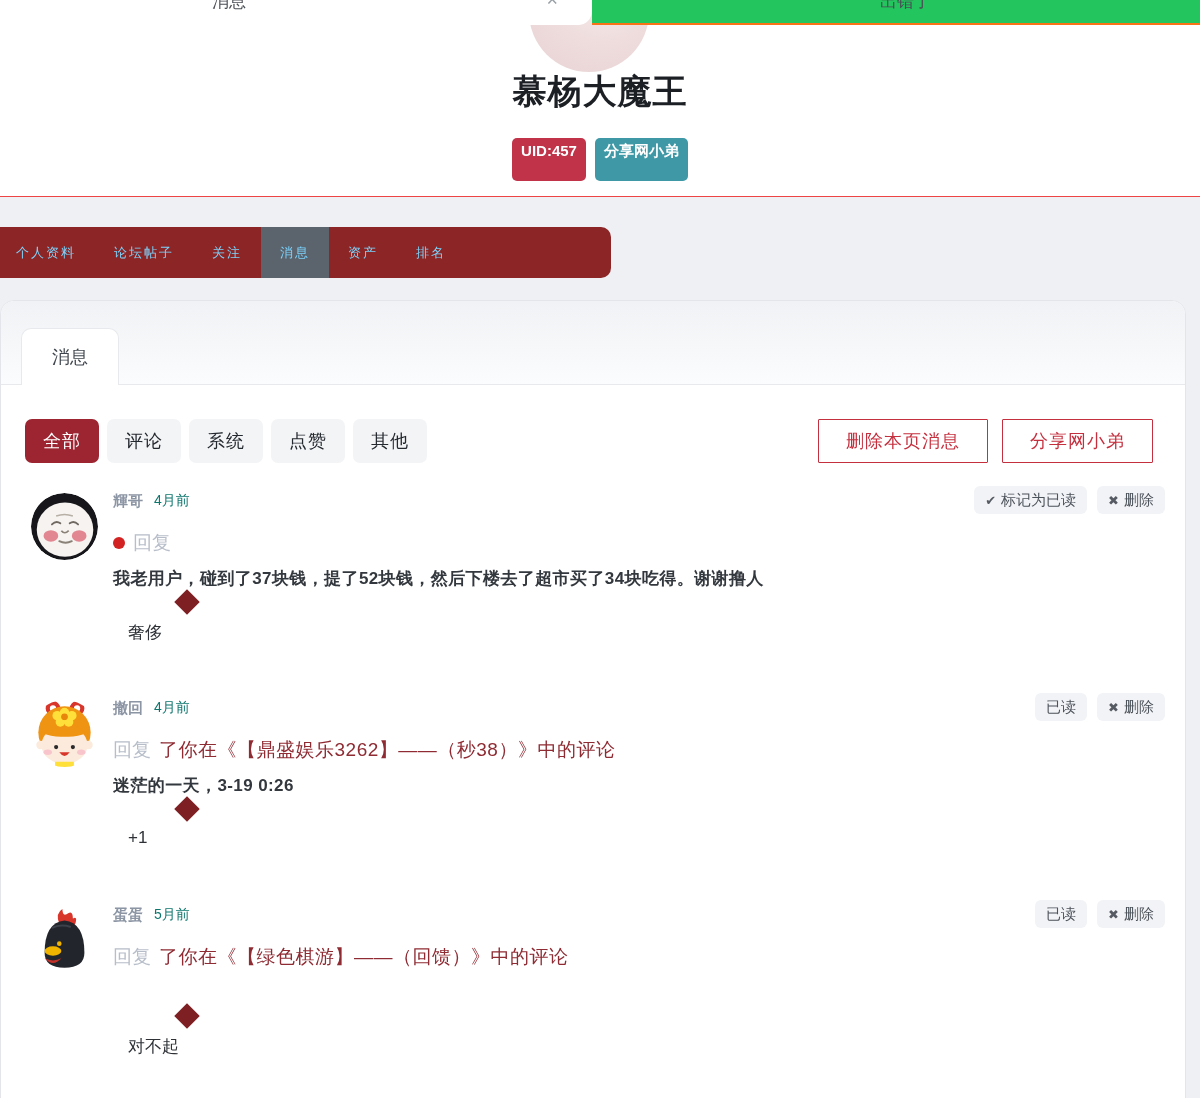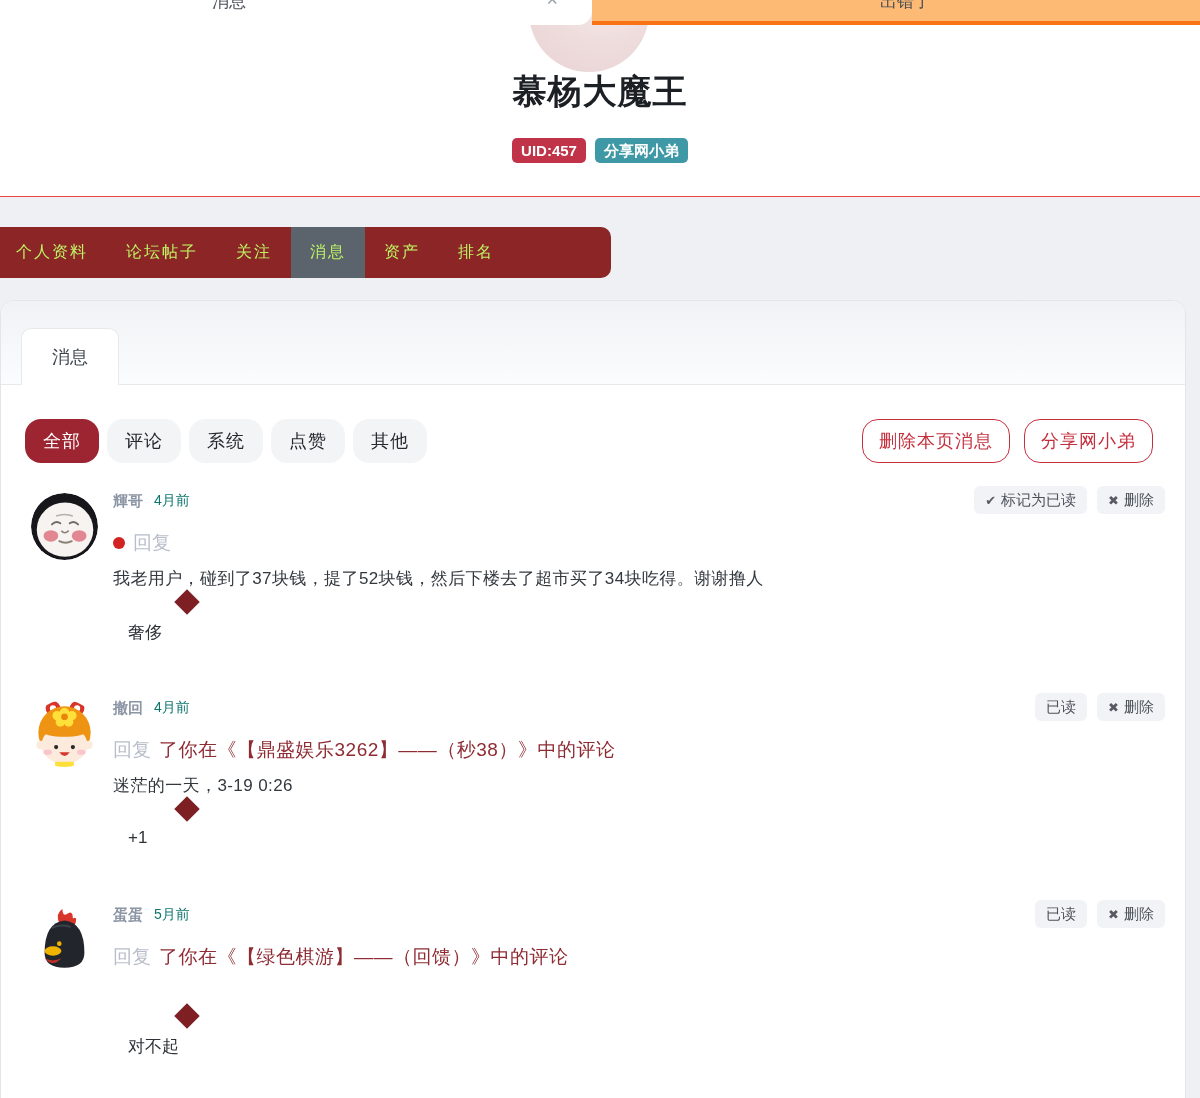--- a/index.html
+++ b/index.html
@@ -9,90 +9,90 @@
     background:#eef0f4;
     font-family:"Liberation Sans","DejaVu Sans",sans-serif;
     color:#33383e;
   }
 
   
   .topbar { position:absolute; top:0; left:0; width:1200px; height:25px; z-index:6; }
   .tab-active { position:absolute; left:0; top:0; width:592px; height:25px;
     background:#fff; border-radius:0 0 14px 0; overflow:hidden; }
   .tab-rest { position:absolute; left:592px; top:0; width:608px; height:25px;
-    background:#fdba74; border-bottom:4px solid #f97316; overflow:hidden; }
+    background:#22c55e; border-bottom:2px solid #f97316; overflow:hidden; }
   .tab-title { position:absolute; left:212px; top:-10px; font-size:17px; color:#4a4e55; }
   .tab-close { position:absolute; left:546px; top:-9px; font-size:15px; color:#9aa0a8; cursor:pointer; }
   .other-tab-title { position:absolute; left:288px; top:-10px; font-size:17px; color:#4a4e55; }
 
   
   .profile { position:absolute; top:25px; left:0; width:1200px; height:172px;
     background:#fff; border-bottom:1px solid #ef4444; z-index:1; }
   .avatar-big { position:absolute; left:529px; top:-73px; width:120px; height:120px;
     border-radius:50%;
     background:radial-gradient(circle at 62% 28%, #f8efef 0%, #eedbdb 55%, #e8d3d3 100%); }
   .username { position:absolute; top:44px; left:0; width:100%; text-align:center;
     font-size:34px; font-weight:bold; color:#1c2025; letter-spacing:1px; }
   .badges { position:absolute; top:113px; left:0; width:100%;
     display:flex; justify-content:center; gap:9px; }
-  .badge { height:25px; line-height:25px; padding:0 9px; border-radius:5px;
+  .badge { height:43px; line-height:25px; padding:0 9px; border-radius:5px;
     color:#fff; font-size:15px; font-weight:bold; }
   .badge.uid { background:#c13349; }
   .badge.group { background:#3e98a6; }
 
   
   .navbar { position:absolute; top:227px; left:0; height:51px; width:611px;
     background:#8c2525; border-radius:0 10px 10px 0; display:flex; align-items:stretch; z-index:1; }
-  .nav-item { display:flex; align-items:center; padding:0 19px; color:#bef264;
-    font-size:16px; letter-spacing:2px; cursor:pointer; white-space:nowrap; }
+  .nav-item { display:flex; align-items:center; padding:0 19px; color:#7dd3fc;
+    font-size:13px; letter-spacing:2px; cursor:pointer; white-space:nowrap; }
   .nav-item:first-child { padding-left:16px; }
   .nav-item.active { background:#5b636d; }
 
   
   .card { position:absolute; top:300px; left:0; width:1186px; height:820px;
     background:#fff; border:1px solid #e3e5ea; border-radius:14px; z-index:1; }
   .card-header { position:relative; height:84px;
     background:linear-gradient(#f1f2f5,#fbfcfd);
     border-bottom:1px solid #e7e9ec; border-radius:13px 13px 0 0; }
   .card-tab { position:absolute; left:20px; bottom:-1px; width:98px; height:57px;
     background:#fff; border:1px solid #e7e9ec; border-bottom:none;
     border-radius:10px 10px 0 0; display:flex; align-items:center; justify-content:center;
     font-size:18px; color:#3f454d; cursor:pointer; }
 
   .toolbar { position:absolute; top:118px; left:24px; right:32px; height:44px;
     display:flex; justify-content:space-between; }
   .filters { display:flex; gap:8px; }
   .filter-chip { height:44px; padding:12px 18px; display:flex; align-items:center;
-    border-radius:16px; background:#f3f4f6; color:#24292f; font-size:18px;
+    border-radius:7px; background:#f3f4f6; color:#24292f; font-size:18px;
     letter-spacing:1px; cursor:pointer; }
   .filter-chip.active { background:#9c2531; color:#fff; }
   .panel-actions { display:flex; gap:14px; }
-  .outline-btn { height:44px; padding:0 16px; display:flex; align-items:center;
-    border:1px solid #c5303f; border-radius:16px; color:#c5303f; background:#fff;
+  .outline-btn { height:44px; padding:0 27px; display:flex; align-items:center;
+    border:1px solid #c5303f; border-radius:1px; color:#c5303f; background:#fff;
     font-size:18px; letter-spacing:1px; cursor:pointer; }
 
   
   .msg { position:absolute; left:0; width:100%; height:207px; }
   .avatar { position:absolute; left:30px; top:3px; width:67px; height:67px;
     border-radius:50%; overflow:hidden; cursor:pointer; }
   .avatar svg { display:block; width:67px; height:67px; }
   .msg-head { position:absolute; left:112px; top:2px; display:flex; gap:11px; align-items:flex-start; }
   .sender { font-size:15px; font-weight:bold; color:#8c95a4; cursor:pointer; }
   .time { font-size:14px; color:#0f766e; }
   .chips { position:absolute; right:20px; top:-4px; display:flex; gap:10px; }
   .chip { height:28px; padding:0 11px; display:flex; align-items:center; gap:5px;
     background:#f2f3f6; border-radius:6px; font-size:15px; color:#4d535b; cursor:pointer; }
   .chip-icon { font-size:13px; color:#565b63; }
   .reply-row { position:absolute; left:112px; top:40px; display:flex; align-items:center;
     gap:8px; font-size:19px; white-space:nowrap; }
   .unread-dot { width:12px; height:12px; border-radius:50%; background:#d32222; flex:0 0 auto; }
   .verb { color:#b7bec9; }
   .cmt-link { color:#8e2b33; text-decoration:none; cursor:pointer; letter-spacing:0.5px; }
   .content { position:absolute; left:112px; top:77px; font-size:17px; color:#33383e;
-    letter-spacing:0.4px; white-space:nowrap; }
+    letter-spacing:0.4px; white-space:nowrap;font-weight:bold; }
   .quote-diamond { position:absolute; left:177px; top:103px; width:18px; height:18px;
     background:#7e2023; transform:rotate(45deg); }
   .quote-text { position:absolute; left:127px; top:131px; font-size:17px; color:#2e3237; }
 </style>
 </head>
 <body>
 
 <div class="topbar">
   <div class="tab-active">
     <span class="tab-title">消息</span>

